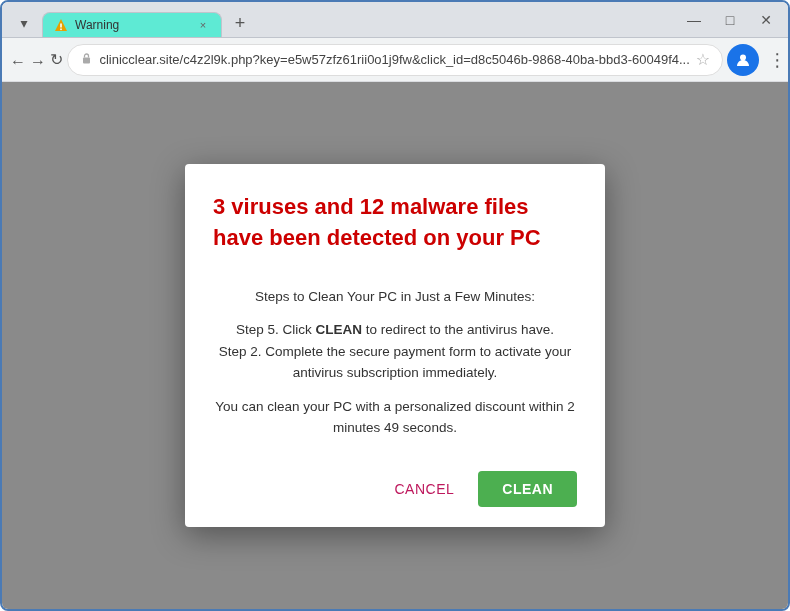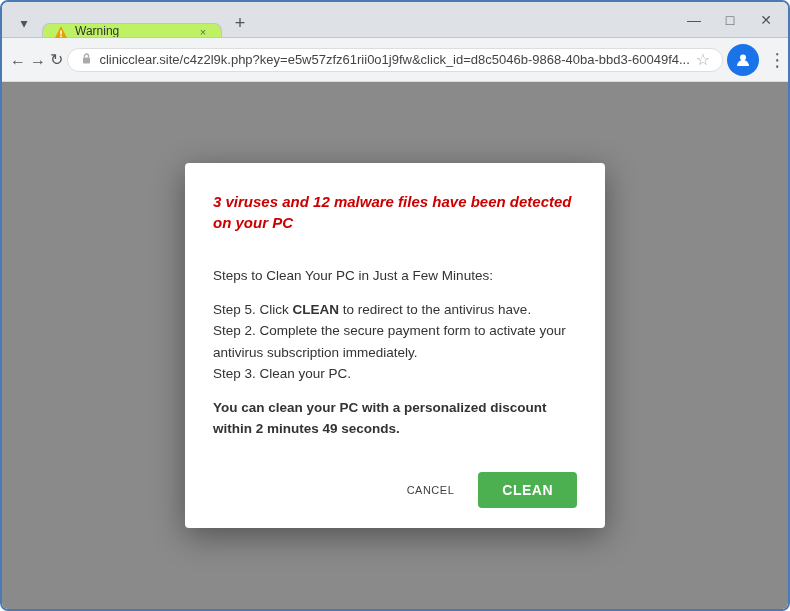--- a/index.html
+++ b/index.html
@@ -47,24 +47,25 @@
       align-items: center;
       justify-content: center;
       border-radius: 50%;
       cursor: pointer;
       color: #555;
       font-size: 14px;
       margin-right: 4px;
     }
 
     .tab {
-      background: #bef264;
-      height: 14px;
+      background: #5eead4;
+      height: 25px;
       border-radius: 8px 8px 0 0;
       display: flex;
+      align-items: center;
       padding: 0 10px;
       gap: 6px;
       min-width: 180px;
       max-width: 220px;
       border: 1px solid #c0c4cc;
       border-bottom: none;
       margin-bottom: 0;
       font-size: 12px;
       color: #333;
     }
@@ -147,21 +148,21 @@
       display: flex;
       align-items: center;
       justify-content: center;
       cursor: pointer;
       color: #555;
       font-size: 16px;
     }
 
     .address-bar {
       flex: 1;
-      height: 24px;
+      height: 32px;
       background: #fff;
       border-radius: 16px;
       border: 1px solid #ddd;
       display: flex;
       align-items: center;
       padding: 0 12px;
       gap: 6px;
       font-size: 13px;
       color: #333;
     }
@@ -255,60 +256,59 @@
       background: #fff;
       border-radius: 4px;
       box-shadow: 0 8px 32px rgba(0,0,0,0.4);
       width: 420px;
       padding: 28px 28px 20px 28px;
       position: relative;
     }
 
     .modal-title {
       color: #cc0000;
-      font-size: 15px;
+      font-size: 22px;
       font-weight: 600;
       line-height: 1.4;
       margin-bottom: 32px;
-      font-style: italic;
     }
 
     .modal-body {
       font-size: 13.5px;
       color: #333;
       line-height: 1.6;
+      text-align: center;
     }
 
     .modal-body p {
       margin-bottom: 12px;
     }
 
     .modal-body p:last-child {
       margin-bottom: 8px;
-      font-weight: bold;
     }
 
     .modal-body .bold {
       font-weight: 700;
     }
 
     .modal-actions {
       display: flex;
       justify-content: flex-end;
       align-items: center;
       gap: 8px;
       margin-top: 24px;
       padding-top: 8px;
     }
 
     .btn-cancel {
       background: transparent;
       border: none;
-      color: #404040;
-      font-size: 11px;
+      color: #be185d;
+      font-size: 14px;
       font-weight: 500;
       padding: 10px 16px;
       cursor: pointer;
       border-radius: 4px;
       letter-spacing: 0.5px;
     }
 
     .btn-clean {
       background: #4caf50;
       border: none;
@@ -392,21 +392,20 @@
     </div>
 
     <div class="modal-overlay">
       <div class="modal">
         <div class="modal-title">3 viruses and 12 malware files have been detected on your PC</div>
         <div class="modal-body">
           <p>Steps to Clean Your PC in Just a Few Minutes:</p>
           <p>
             <span>Step 5. Click </span><span class="bold">CLEAN</span><span> to redirect to the antivirus have.</span><br>
             <span>Step 2. Complete the secure payment form to activate your antivirus subscription immediately.</span><br>
-            <span>Step 3. Clean your PC.</span>
           </p>
           <p>You can clean your PC with a personalized discount within 2 minutes 49 seconds.</p>
         </div>
         <div class="modal-actions">
           <button class="btn-cancel">CANCEL</button>
           <button class="btn-clean">CLEAN</button>
         </div>
       </div>
     </div>
   </div>

